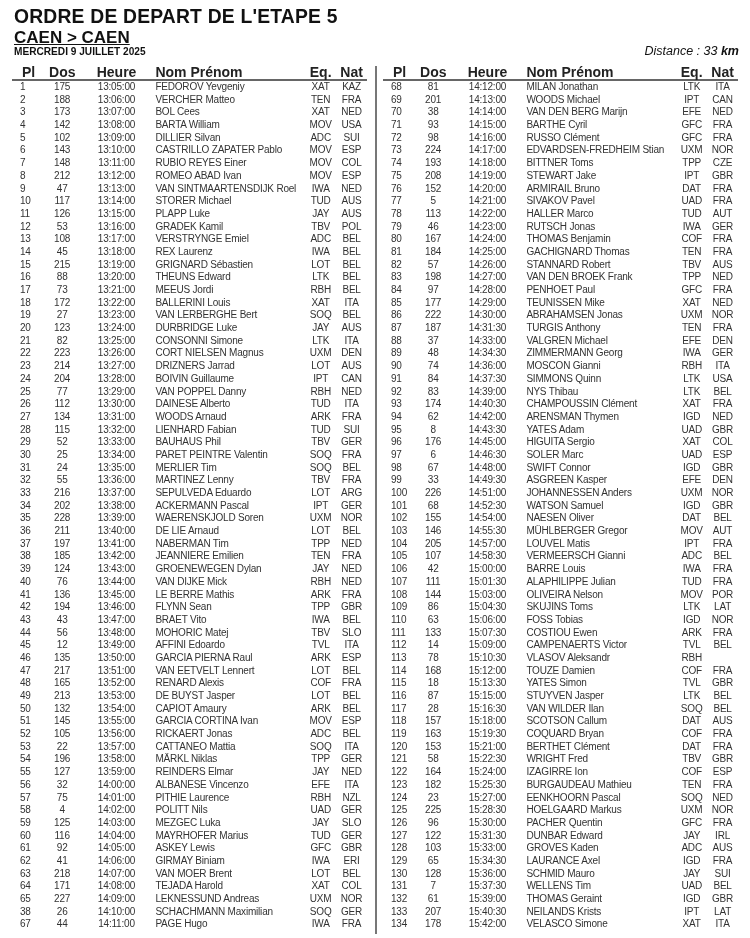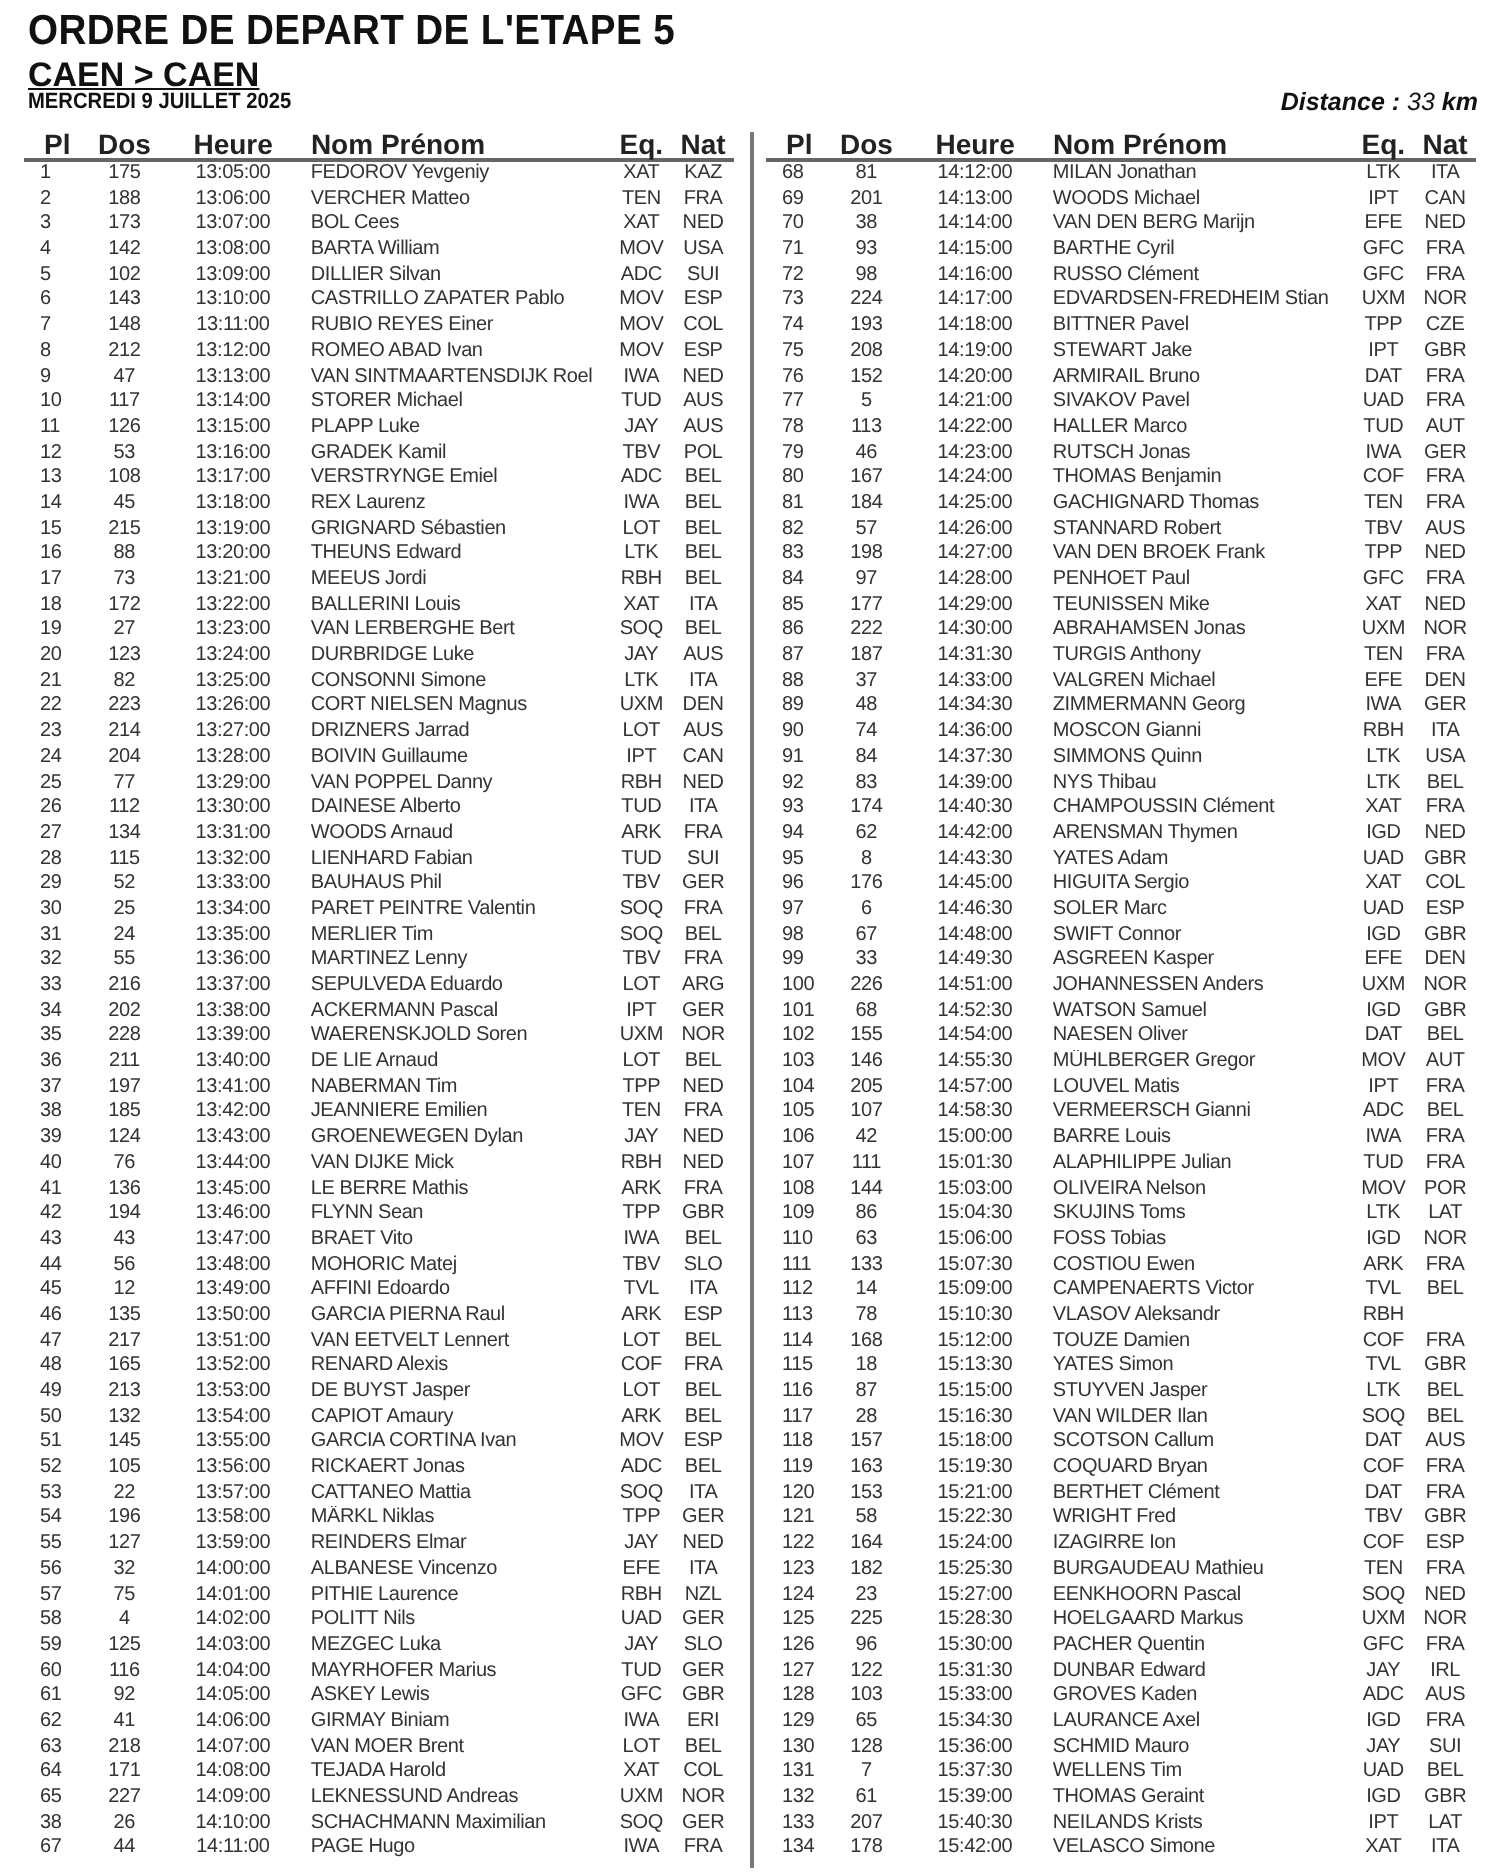--- a/index.html
+++ b/index.html
@@ -1,21 +1,21 @@
 <!DOCTYPE html>
 <html><head>
 <meta charset="utf-8">
 <style>
   html, body { margin:0; padding:0; background:#ffffff; }
   body { width:750px; height:938px; overflow:hidden; font-family:"Liberation Sans", sans-serif; color:#222; position:relative; }
   .title { position:absolute; left:14px; top:4px; font-size:21px; font-weight:bold; letter-spacing:0.2px; color:#111; transform:scaleX(0.92); transform-origin:left top; white-space:nowrap; }
   .route { position:absolute; left:14px; top:28px; font-size:17px; font-weight:bold; text-decoration:underline; color:#111; }
   .date { position:absolute; left:14px; top:45px; font-size:11px; font-weight:bold; color:#111; transform:scaleX(0.92); transform-origin:left top; white-space:nowrap; }
   .distance { position:absolute; right:11px; top:44px; font-size:12.5px; font-style:italic; color:#111; }
-  .distance .lbl { font-weight:bold; }
+  .distance .lbl { font-weight:normal; }
   .distance .unit { font-weight:bold; }
   .col { position:absolute; top:66px; }
   .col.left { left:12px; width:355px; }
   .col.right { left:383px; width:355px; }
   .divider { position:absolute; left:375px; top:66px; width:2px; height:868px; background:#777; }
   .hdr { display:flex; font-size:14px; font-weight:bold; color:#222; height:13px; line-height:13px; border-bottom:2px solid #666; }
   .row { display:flex; font-size:10px; color:#333; height:12.7px; line-height:12.7px; white-space:nowrap; transform-origin:left; }
   .c-pl { width:28px; padding-left:8px; box-sizing:border-box; }
   .c-dos { width:50px; text-align:center; }
   .c-heure { width:66px; text-align:center; }
@@ -641,21 +641,21 @@
         <span class="c-dos">224</span>
         <span class="c-heure">14:17:00</span>
         <span class="c-nom">EDVARDSEN-FREDHEIM Stian</span>
         <span class="c-eq">UXM</span>
         <span class="c-nat">NOR</span>
       </div>
       <div class="row">
         <span class="c-pl">74</span>
         <span class="c-dos">193</span>
         <span class="c-heure">14:18:00</span>
-        <span class="c-nom">BITTNER Pavel</span>
+        <span class="c-nom">BITTNER Toms</span>
         <span class="c-eq">TPP</span>
         <span class="c-nat">CZE</span>
       </div>
       <div class="row">
         <span class="c-pl">75</span>
         <span class="c-dos">208</span>
         <span class="c-heure">14:19:00</span>
         <span class="c-nom">STEWART Jake</span>
         <span class="c-eq">IPT</span>
         <span class="c-nat">GBR</span>

